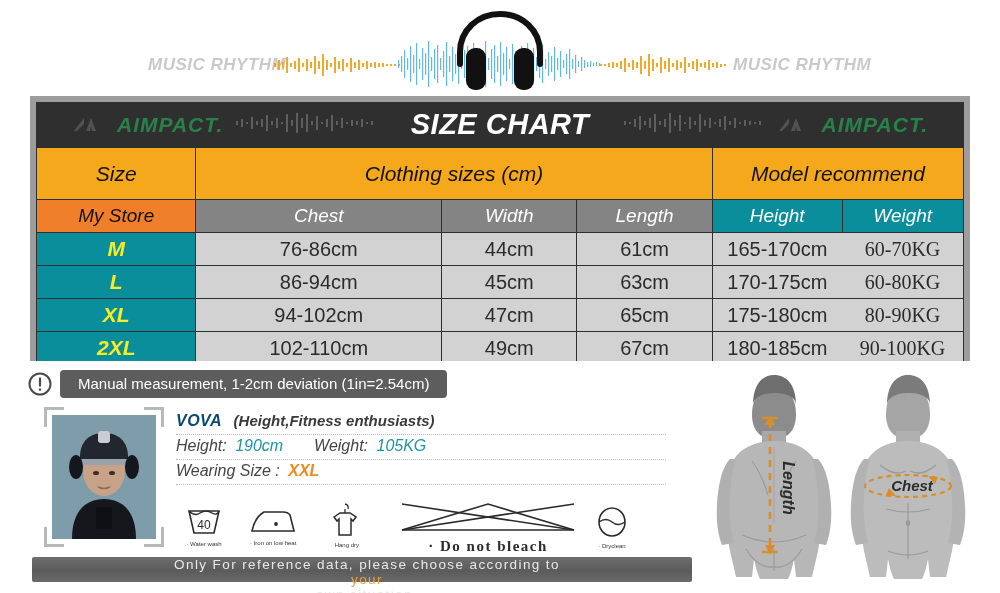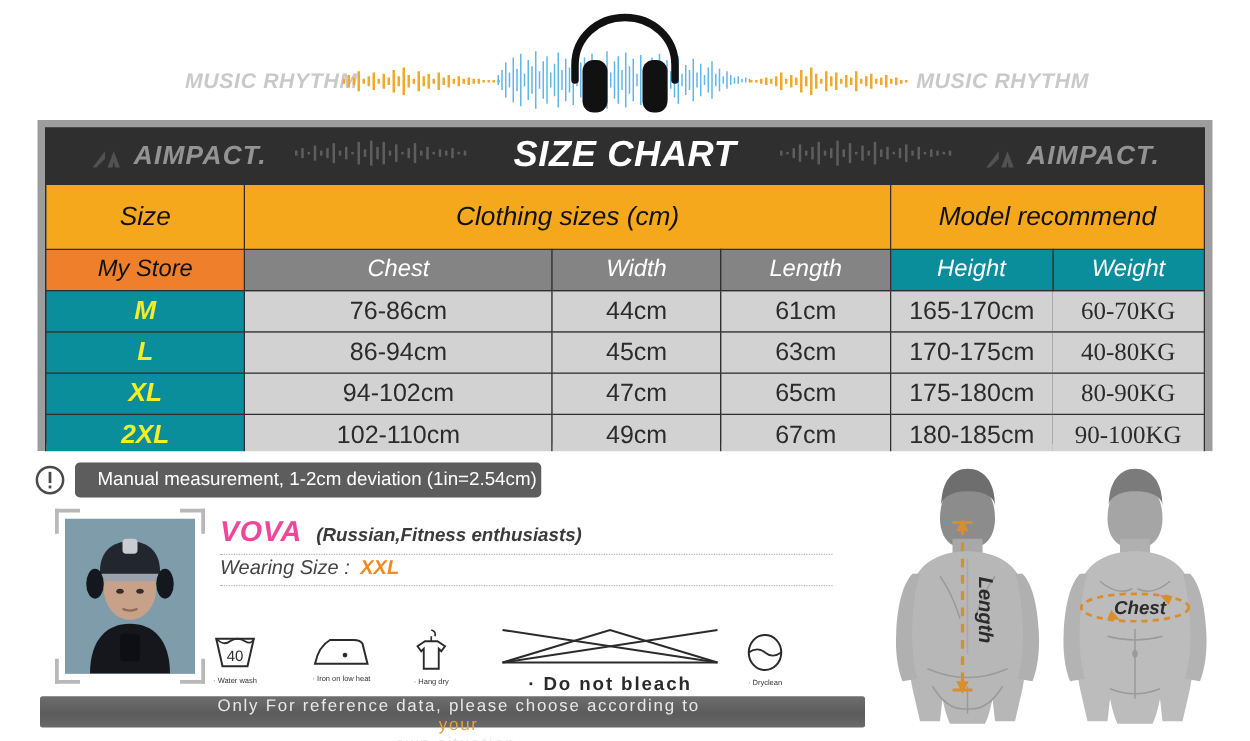--- a/index.html
+++ b/index.html
@@ -32,22 +32,22 @@
   .chart-inner { width:100%; height:100%; background:#2f2f2f; }
 
   .title-bar {
     height:45px; background:#2f2f2f; position:relative;
     display:flex; align-items:center; justify-content:center;
   }
   .logo { position:absolute; top:50%; transform:translateY(-50%); opacity:.55; }
   .logo.l { left:36px; }
   .logo.r { right:36px; }
   .logo-txt {
-    font-style:italic; font-weight:bold; font-size:21px; color:#e5e5e5;
-    letter-spacing:1px; display:flex; align-items:flex-end; gap:5px;
+    font-style:italic; font-weight:bold; font-size:21px; color:#22c55e;
+    letter-spacing:1px; display:flex; align-items:center; gap:15px;
   }
   .logo-mark { display:block; }
   .minwave { position:absolute; top:50%; transform:translateY(-50%); }
   .minwave.l { left:200px; }
   .minwave.r { right:200px; }
   .chart-title {
     font-style:italic; font-weight:bold; font-size:29px; color:#ffffff;
     letter-spacing:.5px;
   }
 
@@ -71,35 +71,35 @@
   .no-l { border-left:none !important;font-family:Liberation Serif, serif; }
   .no-r { border-right:none !important; }
 
   
   .lower { position:absolute; left:0; top:361px; width:1000px; height:232px; background:#fff; }
 
   .notice-row { position:absolute; left:28px; top:9px; display:flex; align-items:center; gap:8px; }
   .excl { width:24px; height:24px; flex:0 0 auto; }
   .notice-pill {
     background:#5d5d5d; color:#fff; font-size:15px;
-    padding:5px 4px 6px 18px; border-radius:4px; white-space:nowrap;
+    padding:5px 18px 6px 18px; border-radius:4px; white-space:nowrap;
   }
 
   .photo-frame { position:absolute; left:44px; top:407px; width:120px; height:140px; }
   .photo { position:absolute; left:8px; top:8px; width:104px; height:124px; overflow:hidden; background:#7c99a6; }
   .corner { position:absolute; width:20px; height:20px; border:3px solid #b8b8b8; }
   .corner.tl { left:0; top:0; border-right:none; border-bottom:none; }
   .corner.tr { right:0; top:0; border-left:none; border-bottom:none; }
   .corner.bl { left:0; bottom:0; border-right:none; border-top:none; }
   .corner.br { right:0; bottom:0; border-left:none; border-top:none; }
 
   .model-info { position:absolute; left:176px; top:410px; width:490px; }
   .mrow { position:relative; padding:2px 0 4px 0; border-bottom:1px dotted #b9b9b9; white-space:nowrap; }
   .mrow.first { border-bottom:1px dotted #b9b9b9; }
-  .mname { font-style:italic; font-weight:bold; font-size:23px; color:#ec4899; letter-spacing:.5px; }
+  .mname { font-style:italic; font-weight:bold; font-size:16px; color:#0c4a6e; letter-spacing:.5px; }
   .mdesc { font-style:italic; font-weight:bold; font-size:15px; color:#3a3a3a; margin-left:7px; }
   .lbl { font-style:italic; font-size:16px; color:#444; }
   .val { font-style:italic; font-size:16px; color:#1f94a1; margin-left:4px; }
   .val.orange { color:#ef8a22; font-weight:bold; }
   .gap { display:inline-block; width:22px; }
 
   .care { position:absolute; left:170px; top:508px; width:500px; height:48px; }
   .care-item { position:absolute; text-align:center; }
   .care-lbl { font-size:6px; color:#333; white-space:nowrap; margin-top:1px; }
   .bleach-txt {
@@ -421,21 +421,21 @@
           <td>61cm</td>
           <td class="no-r">165-170cm</td>
           <td class="no-l">60-70KG</td>
         </tr>
         <tr class="r-data">
           <td class="sizecell dashed-t">L</td>
           <td class="dashed-t">86-94cm</td>
           <td class="dashed-t">45cm</td>
           <td class="dashed-t">63cm</td>
           <td class="dashed-t no-r">170-175cm</td>
-          <td class="dashed-t no-l">40-80KG</td>
+          <td class="dashed-t no-l">60-80KG</td>
         </tr>
         <tr class="r-data">
           <td class="sizecell dashed-t">XL</td>
           <td class="dashed-t">94-102cm</td>
           <td class="dashed-t">47cm</td>
           <td class="dashed-t">65cm</td>
           <td class="dashed-t no-r">175-180cm</td>
           <td class="dashed-t no-l">80-90KG</td>
         </tr>
         <tr class="r-data">
@@ -483,31 +483,38 @@
     </div>
     <span class="corner tl"></span>
     <span class="corner tr"></span>
     <span class="corner bl"></span>
     <span class="corner br"></span>
   </div>
 
   <div class="model-info" style="top:49px;">
     <div class="mrow first">
       <span class="mname">VOVA</span>
-      <span class="mdesc">(Russian,Fitness enthusiasts)</span>
+      <span class="mdesc">(Height,Fitness enthusiasts)</span>
+    </div>
+    <div class="mrow">
+      <span class="lbl">Height:</span>
+      <span class="val">190cm</span>
+      <span class="gap"></span>
+      <span class="lbl">Weight:</span>
+      <span class="val">105KG</span>
     </div>
     <div class="mrow">
       <span class="lbl">Wearing Size :</span>
       <span class="val orange">XXL</span>
     </div>
   </div>
 
   <div class="care" style="top:145px;">
 
-    <div class="care-item" style="left:0px; top:0;">
+    <div class="care-item" style="left:16px; top:0;">
       <svg width="36" height="30" viewBox="0 0 36 30" aria-hidden="true">
         <path d="M3 5 L33 5 L28 27 L8 27 Z" fill="none" stroke="#2b2b2b" stroke-width="1.6"></path>
         <path d="M3 5 Q9 11 14 7 Q20 3 26 7 Q31 10 33 5" fill="none" stroke="#2b2b2b" stroke-width="1.4"></path>
         <text x="18" y="23" text-anchor="middle" font-family="'Liberation Sans',sans-serif" font-size="12" fill="#2b2b2b">40</text>
       </svg>
       <div class="care-lbl">· Water wash</div>
     </div>
 
     <div class="care-item" style="left:80px; top:3px;">
       <svg width="46" height="26" viewBox="0 0 46 26" aria-hidden="true">
@@ -519,21 +526,21 @@
 
     <div class="care-item" style="left:160px; top:-3px;">
       <svg width="30" height="34" viewBox="0 0 30 34" aria-hidden="true">
         <path d="M15 1 Q19 2 18 6" fill="none" stroke="#2b2b2b" stroke-width="1.3"></path>
         <path d="M15 6 L15 10" stroke="#2b2b2b" stroke-width="1.3"></path>
         <path d="M4 14 L10 10 L20 10 L26 14 L23 18 L21 16 L21 32 L9 32 L9 16 L7 18 Z" fill="none" stroke="#2b2b2b" stroke-width="1.5"></path>
       </svg>
       <div class="care-lbl">· Hang dry</div>
     </div>
 
-    <div class="care-item" style="left:218px; top:-4px; width:200px;">
+    <div class="care-item" style="left:218px; top:-4px; width:200px;font-family:Liberation Serif, serif;">
       <svg width="200" height="32" viewBox="0 0 200 32" aria-hidden="true">
         <path d="M14 28 L100 2 L186 28 Z" fill="none" stroke="#2b2b2b" stroke-width="1.6"></path>
         <line x1="14" y1="2" x2="186" y2="28" stroke="#2b2b2b" stroke-width="1.6"></line>
         <line x1="186" y1="2" x2="14" y2="28" stroke="#2b2b2b" stroke-width="1.6"></line>
       </svg>
       <div class="bleach-txt">· Do not bleach</div>
     </div>
 
     <div class="care-item" style="left:425px; top:0;">
       <svg width="34" height="32" viewBox="0 0 34 32" aria-hidden="true">

